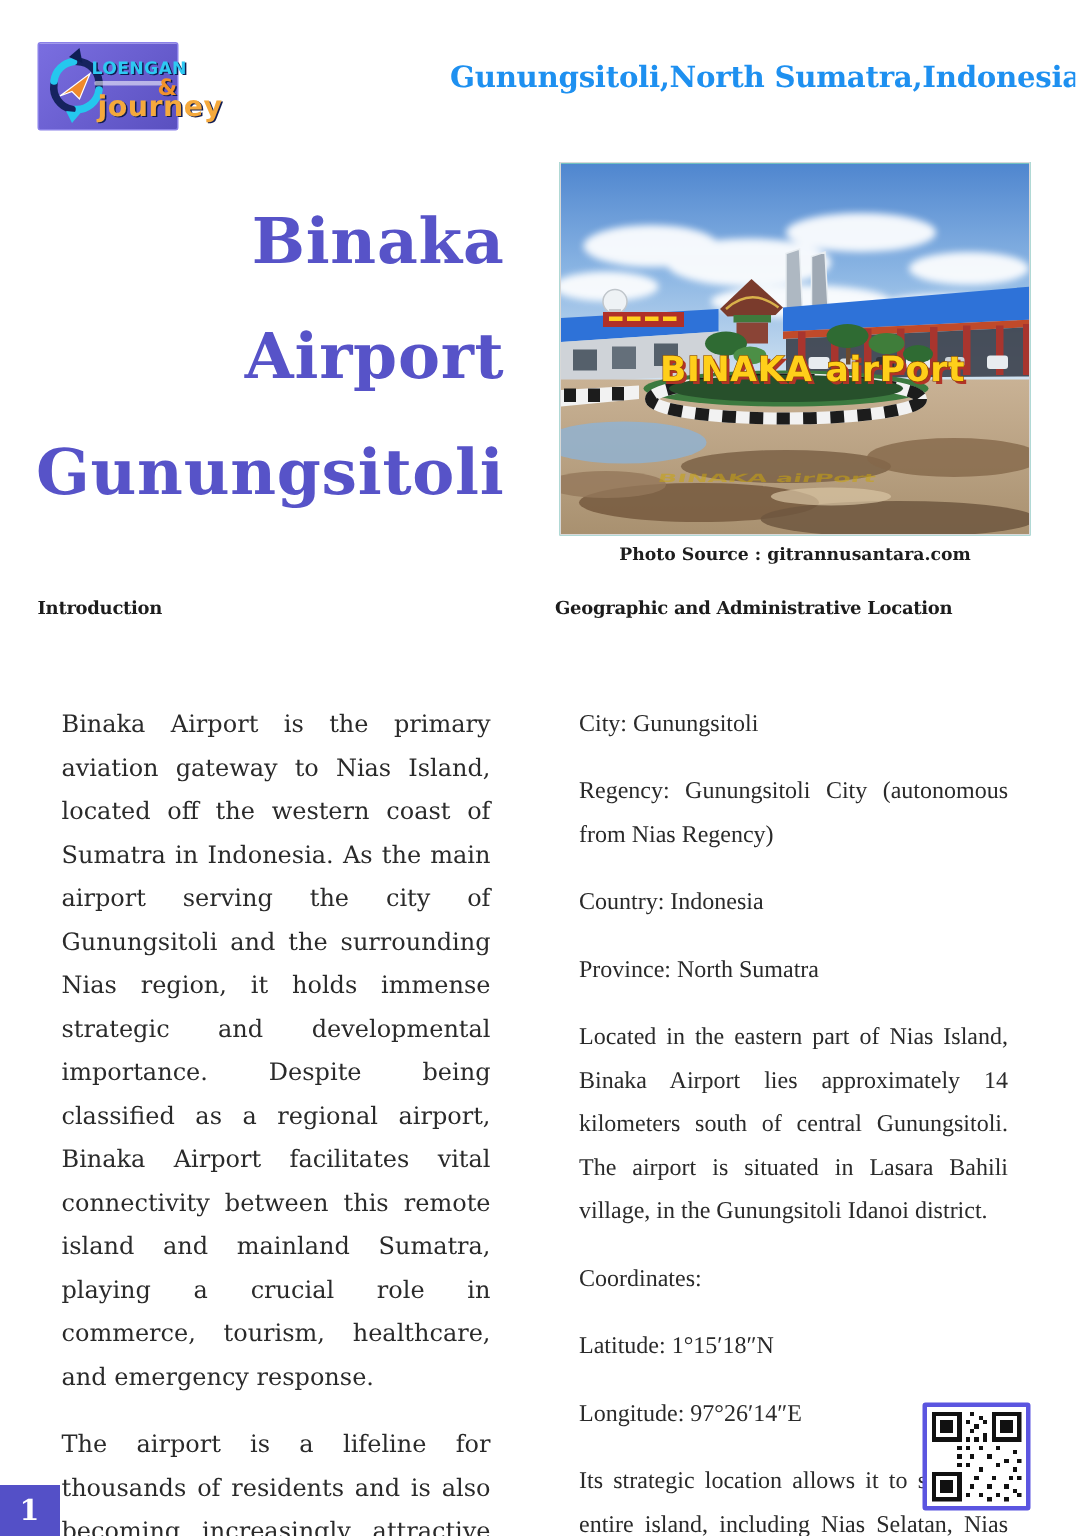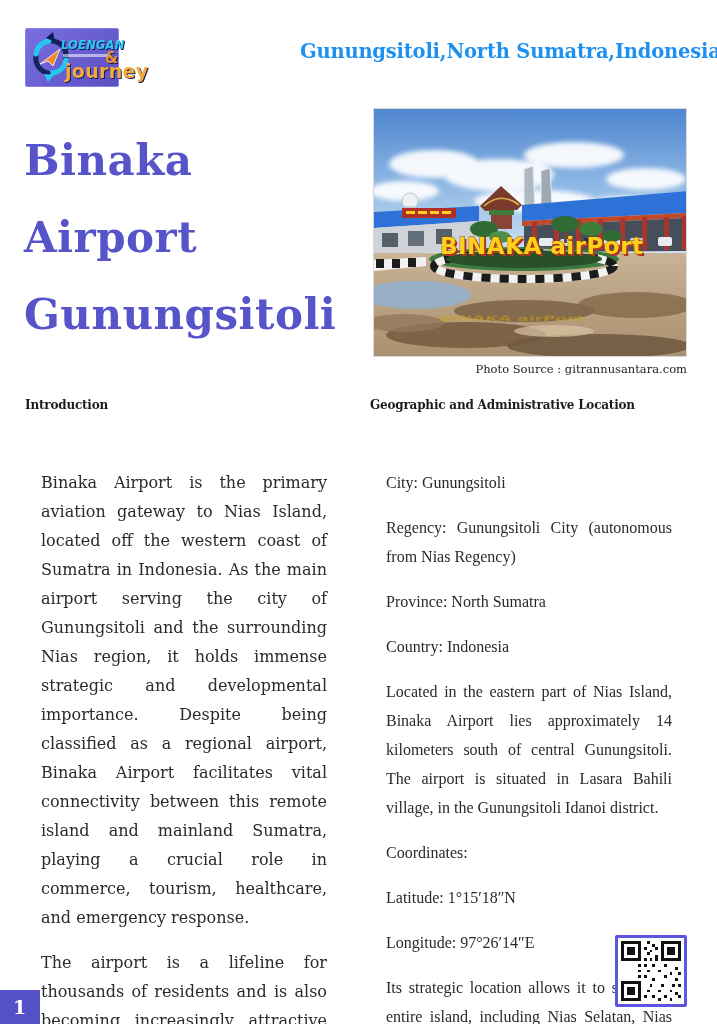--- a/index.html
+++ b/index.html
@@ -8,21 +8,21 @@
     overflow:hidden;font-family:"DejaVu Serif", serif;color:#222;
   }
   
   .logo-box{
     position:absolute;left:25px;top:28px;width:92px;height:57px;
     background:linear-gradient(135deg,#7a6ee0,#5a50c0);
     border:1px solid #8a80e8;border-radius:2px;
   }
   .logo-icon{position:absolute;left:2px;top:2px;}
   .logo-brand{
-    position:absolute;left:35px;top:9px;font-size:11.5px;font-weight:bold;font-style:italic;
+    position:absolute;left:35px;top:9px;font-size:11.5px;font-weight:bold;
     color:#2ec9f2;letter-spacing:.2px;text-shadow:1px 1px 0 #101c52;white-space:nowrap;
     font-family:"DejaVu Sans", sans-serif;
   }
   .logo-tagline{
     position:absolute;left:37px;top:25px;width:46px;height:3px;
     background:rgba(255,255,255,.55);border-radius:1px;
   }
   .logo-amp{
     position:absolute;left:79px;top:20px;font-size:15px;font-weight:bold;color:#f0922c;
     font-family:"DejaVu Sans", sans-serif;text-shadow:1px 1px 0 #101c52;
@@ -31,30 +31,30 @@
     position:absolute;left:39px;top:31px;font-size:19px;font-weight:bold;color:#f5a93c;
     font-family:"DejaVu Sans", sans-serif;letter-spacing:.3px;text-shadow:1px 1px 0 #101c52;
   }
   .location-header{
     position:absolute;left:300px;top:40px;width:400px;text-align:right;
     font-size:19.5px;font-weight:bold;color:#1e90f0;white-space:nowrap;letter-spacing:-.2px;
   }
   
   .doc-title{
     position:absolute;left:24px;top:122px;margin:0;
-    font-size:42px;line-height:77px;font-weight:bold;color:#5753c8;letter-spacing:.5px;
+    font-size:42px;line-height:77px;font-weight:bold;color:#5753c8;letter-spacing:.5px;text-align:right;
   }
   
   .photo{
     position:absolute;left:373px;top:108px;width:314px;height:249px;
     border:1px solid #d8d8d8;box-sizing:border-box;overflow:hidden;background:#14b8a6;
   }
   .photo-caption{
-    position:absolute;left:373px;top:362px;width:314px;text-align:right;
-    font-size:11.5px;font-weight:normal;color:#1d1d1d;
+    position:absolute;left:373px;top:362px;width:314px;text-align:center;
+    font-size:11.5px;font-weight:bold;color:#1d1d1d;
   }
   
   .col-heading{
     position:absolute;top:398px;margin:0;font-size:12px;font-weight:bold;color:#1c1c1c;
     white-space:nowrap;letter-spacing:-.2px;
   }
   .col-heading.left{left:25px;}
   .col-heading.right{left:370px;}
   .col-body{
     position:absolute;top:452px;width:318px;font-size:16px;line-height:29px;color:#2a2a2a;
@@ -228,22 +228,22 @@
   <h2 class="col-heading left">Introduction</h2>
   <div class="col-body left">
     <p>Binaka Airport is the primary aviation gateway to Nias Island, located off the western coast of Sumatra in Indonesia. As the main airport serving the city of Gunungsitoli and the surrounding Nias region, it holds immense strategic and developmental importance. Despite being classified as a regional airport, Binaka Airport facilitates vital connectivity between this remote island and mainland Sumatra, playing a crucial role in commerce, tourism, healthcare, and emergency response.</p>
     <p>The airport is a lifeline for thousands of residents and is also becoming increasingly attractive for tourists drawn to Nias’s world-class surfing beaches, unique culture, and scenic landscapes.</p>
   </div>
 
   <h2 class="col-heading right">Geographic and Administrative Location</h2>
   <div class="col-body right">
     <p>City: Gunungsitoli</p>
     <p>Regency: Gunungsitoli City (autonomous from Nias Regency)</p>
+    <p>Country: Indonesia</p>
     <p>Province: North Sumatra</p>
-    <p>Country: Indonesia</p>
     <p>Located in the eastern part of Nias Island, Binaka Airport lies approximately 14 kilometers south of central Gunungsitoli. The airport is situated in Lasara Bahili village, in the Gunungsitoli Idanoi district.</p>
     <p>Coordinates:</p>
     <p>Latitude: 1°15′18″N</p>
     <p>Longitude: 97°26′14″E</p>
     <p>Its strategic location allows it to serve the entire island, including Nias Selatan, Nias Barat, and Nias Utara Regencies.</p>
   </div>
 
   <div class="qr-box">
     <svg width="60" height="60" viewBox="0 0 63 63" shape-rendering="crispEdges">
       <g fill="#111111">

